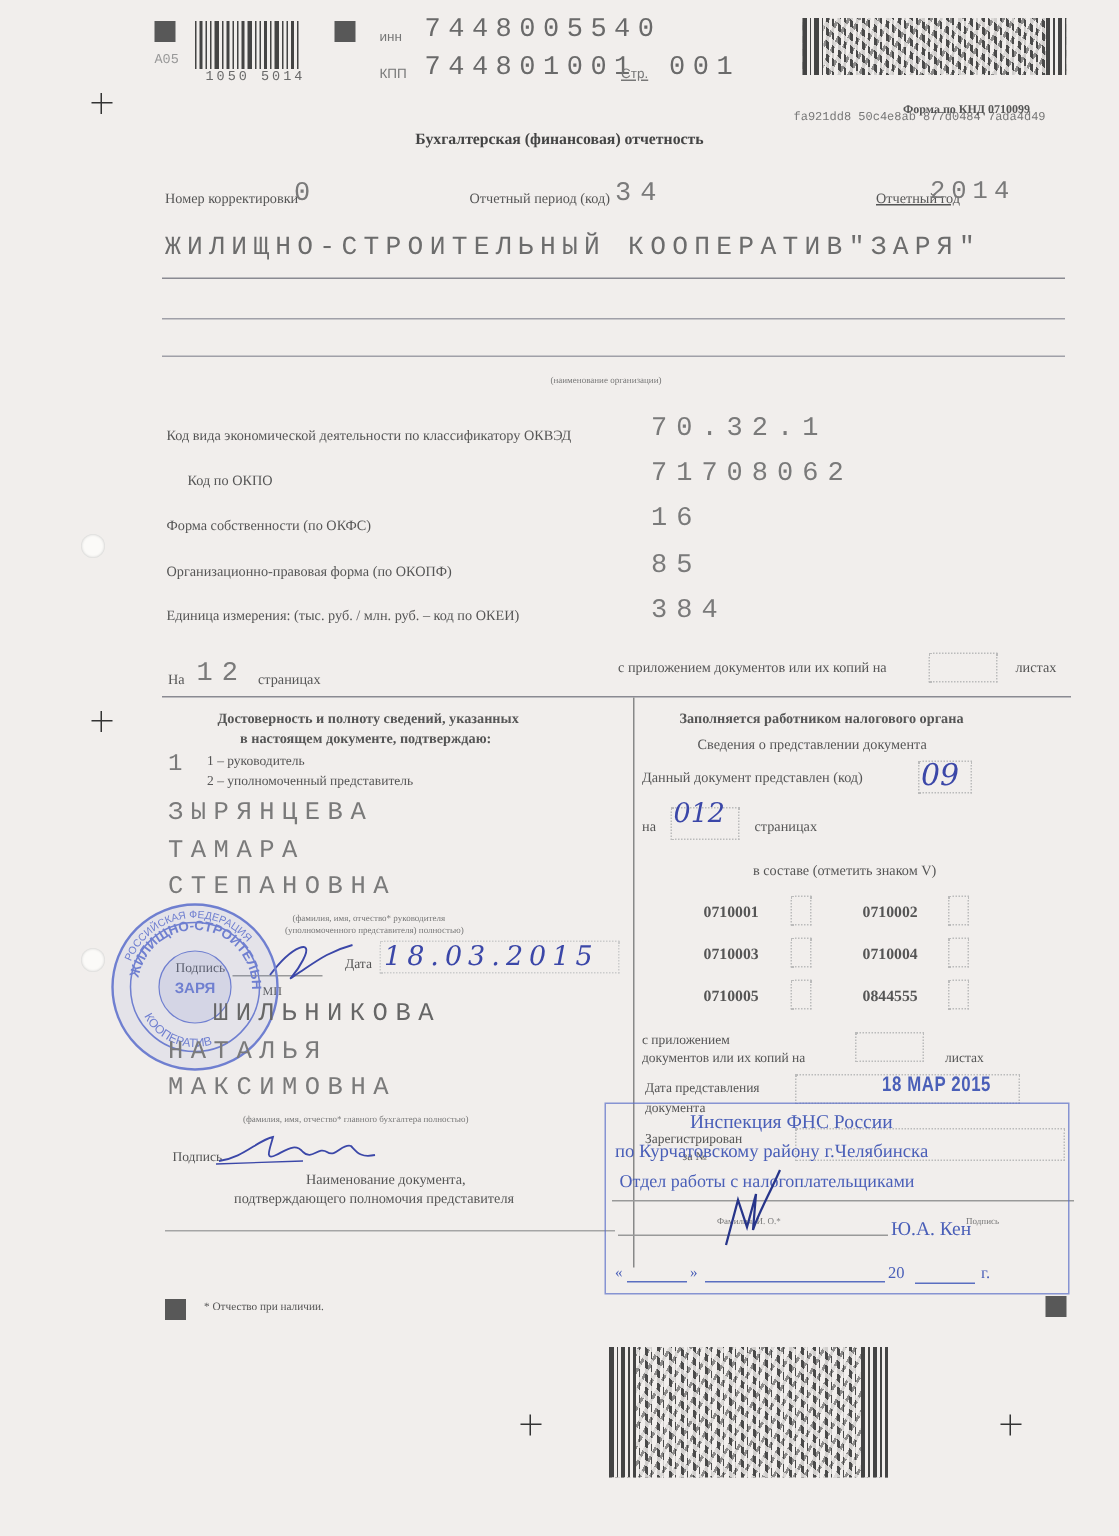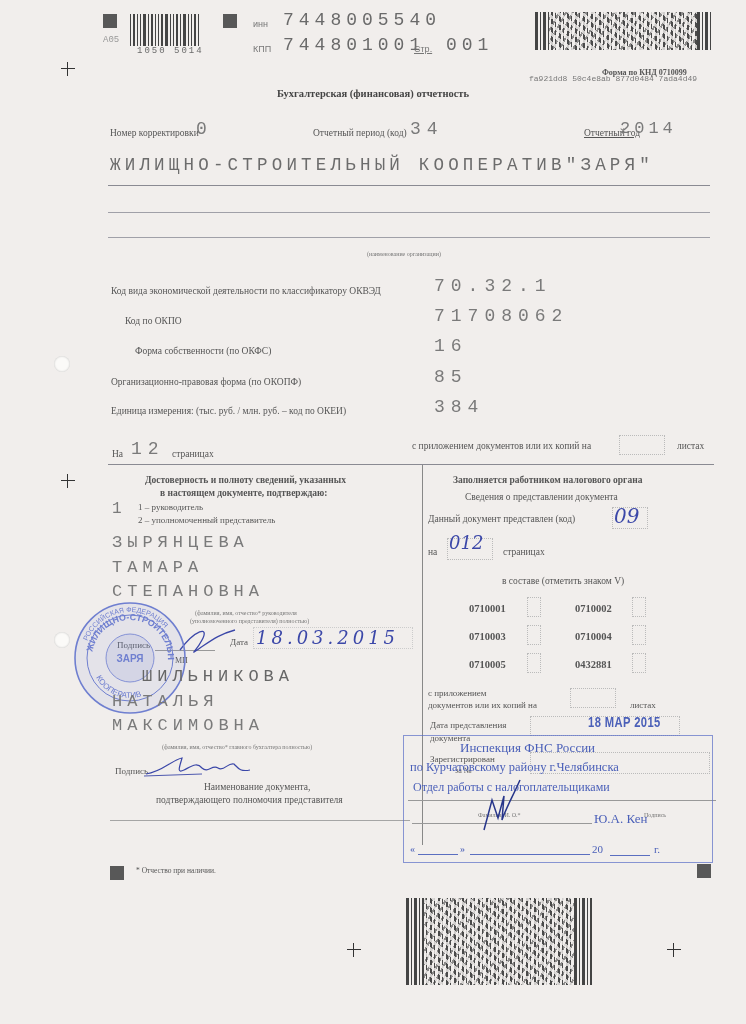--- a/index.html
+++ b/index.html
@@ -104,21 +104,21 @@
 <div class="abs mono" style="left:110px;top:155px;font-size:17.5px;letter-spacing:4.2px;color:#6c6c6c;">ЖИЛИЩНО-СТРОИТЕЛЬНЫЙ КООПЕРАТИВ"ЗАРЯ"</div>
 <div class="line" style="left:108px;top:185px;width:602px;"></div>
 <div class="line" style="left:108px;top:212px;width:602px;background:#a0a0a8;"></div>
 <div class="line" style="left:108px;top:237px;width:602px;background:#a0a0a8;"></div>
 <div class="abs small" style="left:367px;top:251px;">(наименование организации)</div>
 
 <div class="abs label" style="left:111px;top:286px;">Код вида экономической деятельности по классификатору ОКВЭД</div>
 <div class="abs value" style="left:434px;top:276px;font-size:18px;">70.32.1</div>
 <div class="abs label" style="left:125px;top:316px;">Код по ОКПО</div>
 <div class="abs value" style="left:434px;top:306px;font-size:18px;">71708062</div>
-<div class="abs label" style="left:111px;top:346px;margin-left:24px;">Форма собственности (по ОКФС)</div>
+<div class="abs label" style="left:111px;top:346px;">Форма собственности (по ОКФС)</div>
 <div class="abs value" style="left:434px;top:336px;font-size:18px;">16</div>
 <div class="abs label" style="left:111px;top:377px;">Организационно-правовая форма (по ОКОПФ)</div>
 <div class="abs value" style="left:434px;top:367px;font-size:18px;">85</div>
 <div class="abs label" style="left:111px;top:406px;">Единица измерения: (тыс. руб. / млн. руб. – код по ОКЕИ)</div>
 <div class="abs value" style="left:434px;top:397px;font-size:18px;">384</div>
 
 <div class="abs label" style="left:112px;top:449px;">На</div>
 <div class="abs value" style="left:131px;top:439px;">12</div>
 <div class="abs label" style="left:172px;top:449px;">страницах</div>
 <div class="abs label" style="left:412px;top:441px;">с приложением документов или их копий на</div>
@@ -199,21 +199,21 @@
 <div class="abs serif bold" style="left:575px;top:603px;font-size:10.5px;color:#555;text-align:center;">0710002</div>
 <div class="dotbox" style="left:632px;top:597px;width:14px;height:20px;"></div>
 
 <div class="abs serif bold" style="left:469px;top:631px;font-size:10.5px;color:#555;">0710003</div>
 <div class="dotbox" style="left:527px;top:625px;width:14px;height:20px;"></div>
 <div class="abs serif bold" style="left:575px;top:631px;font-size:10.5px;color:#555;">0710004</div>
 <div class="dotbox" style="left:632px;top:625px;width:14px;height:20px;"></div>
 
 <div class="abs serif bold" style="left:469px;top:659px;font-size:10.5px;color:#555;">0710005</div>
 <div class="dotbox" style="left:527px;top:653px;width:14px;height:20px;"></div>
-<div class="abs serif bold" style="left:575px;top:659px;font-size:10.5px;color:#555;">0432881</div>
+<div class="abs serif bold" style="left:575px;top:659px;font-size:10.5px;color:#555;">0844555</div>
 <div class="dotbox" style="left:632px;top:653px;width:14px;height:20px;"></div>
 
 <div class="abs serif" style="left:428px;top:688px;font-size:9px;">с приложением</div>
 <div class="abs serif" style="left:428px;top:700px;font-size:9px;">документов или их копий на</div>
 <div class="dotbox" style="left:570px;top:688px;width:46px;height:20px;"></div>
 <div class="abs serif" style="left:630px;top:700px;font-size:9px;">листах</div>
 
 <div class="abs serif" style="left:430px;top:720px;font-size:9px;">Дата представления</div>
 <div class="abs serif" style="left:430px;top:733px;font-size:9px;">документа</div>
 <div class="dotbox" style="left:530px;top:716px;width:150px;height:20px;"></div>

